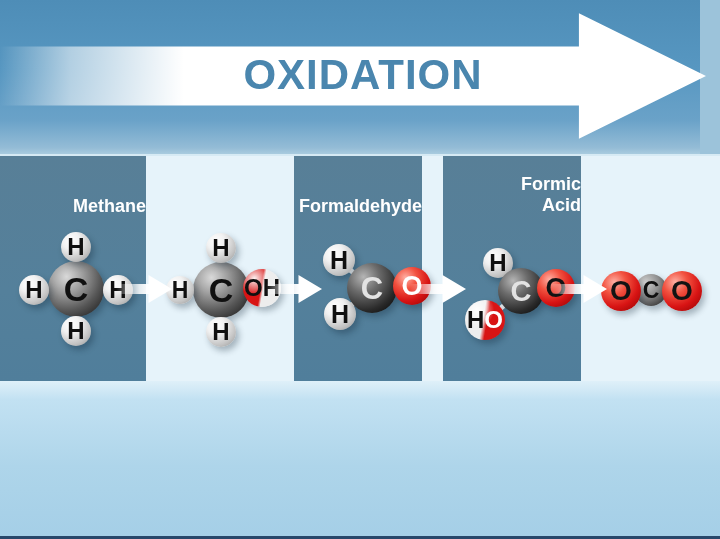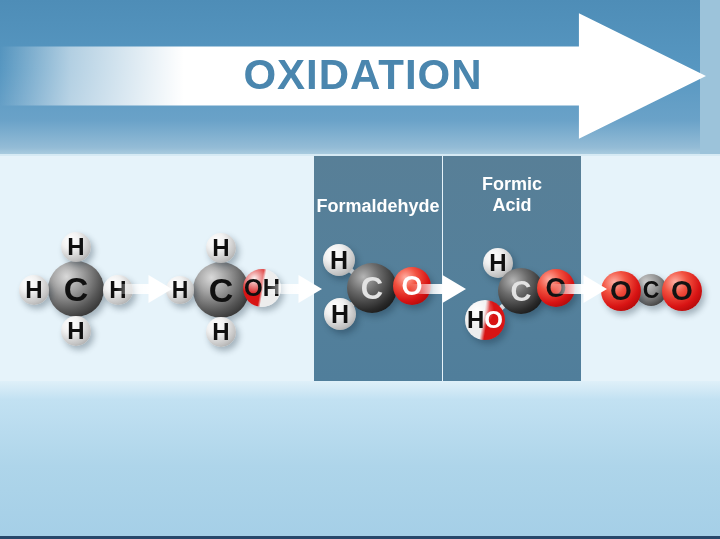--- a/index.html
+++ b/index.html
@@ -30,26 +30,26 @@
     position:absolute; left:0; top:154px; width:720px; height:227px;
     background:var(--divider,#e6f3fa);
     border-top:2px solid #d6eaf4; box-sizing:border-box;
   }
   .panel{
     position:absolute; top:0; height:225px;
     background:linear-gradient(180deg,#587f97 0%,#54809b 60%,#507e9b 100%);
   }
   .panel-1{left:0;   width:146px;}
   .panel-2{left:149px; width:147px;}
-  .panel-3{left:314px; width:128px;}
+  .panel-3{left:294px; width:128px;}
   .panel-4{left:443px; width:138px;}
   .panel-5{left:584px; width:136px;}
   .panel-title{
     position:absolute; left:0; top:40px; width:100%;
-    text-align:center; white-space:pre-line;
+    text-align:right; white-space:pre-line;
     font-size:18px; font-weight:bold; line-height:21px;
     color:var(--panel-title,#ffffff);
   }
   .panel-4 .panel-title, .panel-5 .panel-title{ top:18px; }
   
   .mol-layer{ position:absolute; inset:0; z-index:5; }
   .bond{
     position:absolute; height:5px; margin-top:-2.5px;
     background:var(--bond-white,#f8fbfd);
     transform-origin:0 50%; border-radius:2px;
@@ -90,20 +90,23 @@
 <body>
 
 <div class="stage">
 
   <div class="top-band">
     <div class="ox-arrow"></div>
     <div class="ox-text">OXIDATION</div>
   </div>
 
   <div class="mid-band">
+    <div class="panel panel-1">
+      <div class="panel-title">Methane</div>
+    </div>
     <div class="panel panel-3">
       <div class="panel-title">Formaldehyde</div>
     </div>
     <div class="panel panel-4">
       <div class="panel-title">Formic
 Acid</div>
     </div>
   </div>
 
   <div class="mol-layer" id="mol-layer">

